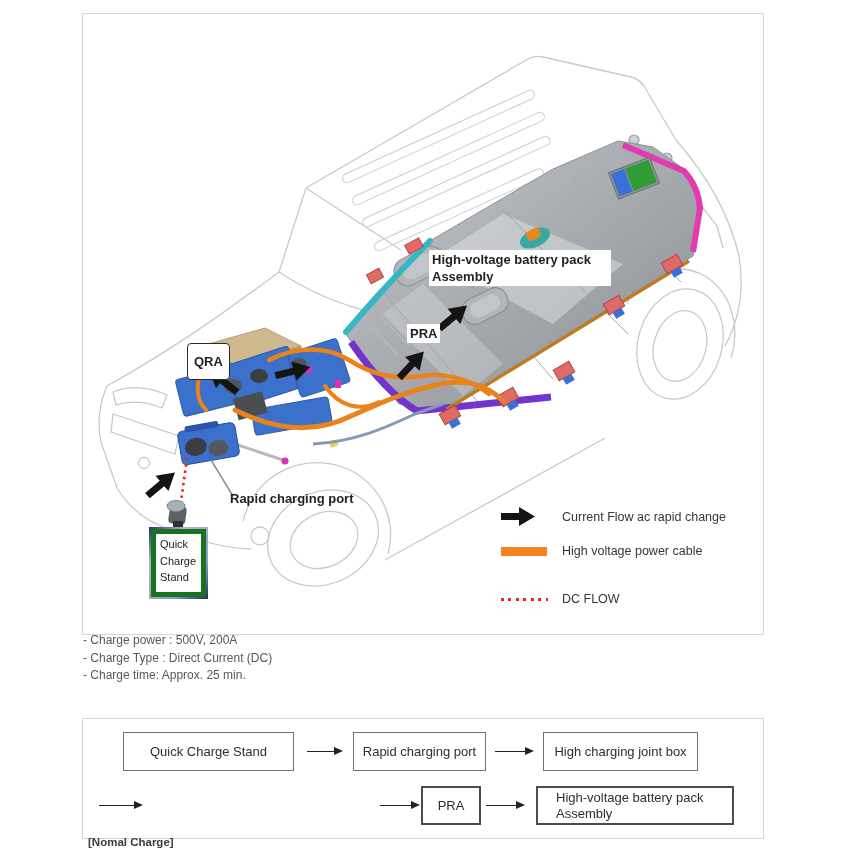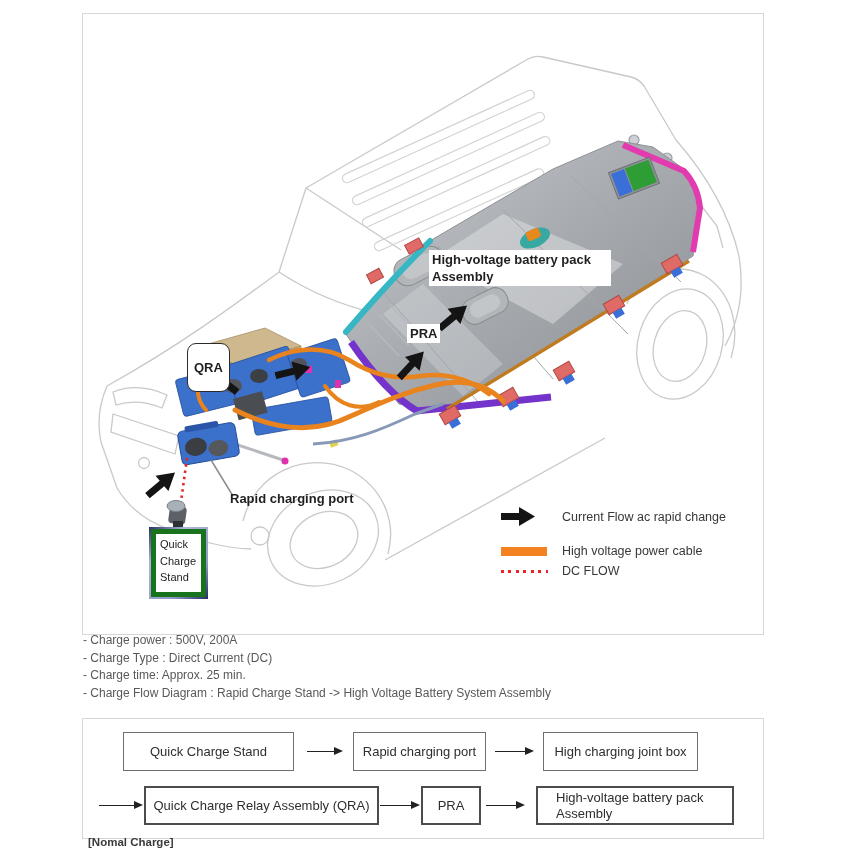--- a/index.html
+++ b/index.html
@@ -12,21 +12,21 @@
     position:absolute;left:82px;top:13px;width:680px;height:620px;
     border:1px solid #d6d6d6;background:#fff;
   }
   #car-svg{position:absolute;left:0;top:0;}
   .art-label{
     position:absolute;font-size:13px;font-weight:bold;color:#1f1f21;
     background:#ffffff;line-height:17px;padding:1px 3px;white-space:normal;
   }
   #battery-label{left:346px;top:236px;width:176px;}
   #pra-label{left:324px;top:310px;}
-  #qra-label{left:104px;top:329px;border:1.5px solid #2b2b2b;border-radius:9px;padding:15px 6px;}
+  #qra-label{left:104px;top:329px;border:1.5px solid #2b2b2b;border-radius:4px;padding:9px 6px;}
   #rapid-port-label{left:144px;top:475px;background:transparent;}
   
   #stand-box{
     position:absolute;left:66px;top:513px;width:59px;height:72px;
     background:linear-gradient(135deg,#2a2f6e,#aeb6d8 28%,#9099c6 72%,#262b66);
     padding:2px;box-sizing:border-box;
   }
   #stand-inner{
     width:100%;height:100%;background:#fff;border:5px solid #17741c;
     box-sizing:border-box;
@@ -34,21 +34,21 @@
   #stand-text{
     font-size:11px;line-height:1.5;color:#1c1c1e;padding:2px 0 0 4px;
     width:40px;
   }
   
   .legend-row{position:absolute;left:418px;display:flex;align-items:center;gap:13px;}
   .legend-sym{width:48px;display:flex;align-items:center;}
   .legend-text{font-size:12.5px;color:#37373a;white-space:nowrap;}
   #legend-row-1{top:492px;justify-content:flex-end;}
   #legend-row-2{top:530px;align-items:center;}
-  #legend-row-3{top:550px;}
+  #legend-row-3{top:578px;}
   .orange-bar{width:46px;height:9px;background:#f58220;}
   .red-dotted{width:47px;height:3px;
     background:repeating-linear-gradient(90deg,#e8232a 0 3px,transparent 3px 7.5px);}
   
   #specs{position:absolute;left:83px;top:632px;font-size:12px;color:#57585a;}
   .spec-line{height:17.6px;line-height:17.6px;white-space:nowrap;}
   
   #flow-box{
     position:absolute;left:82px;top:718px;width:680px;height:119px;
     border:1px solid #d6d6d6;background:#fff;
@@ -284,31 +284,29 @@
         <span class="red-dotted"></span>
       </span>
     <span class="legend-text">DC FLOW</span>
   </div>
 </div>
 
 <div id="specs">
   <div class="spec-line">- Charge power : 500V, 200A</div>
   <div class="spec-line">- Charge Type : Direct Current (DC)</div>
   <div class="spec-line">- Charge time: Approx. 25 min.</div>
-  <div class="spec-line">- Charge Flow Diagram : Rapid Charge Stand -&gt; High Voltage Battery System Assembly</div>
 </div>
 
 <div id="flow-box">
   <div class="fbox" id="fb-qcs">Quick Charge Stand</div>
   <div class="flow-arrow" id="fa-1"></div>
   <div class="fbox" id="fb-rcp">Rapid charging port</div>
   <div class="flow-arrow" id="fa-2"></div>
   <div class="fbox" id="fb-hvjb">High charging joint box</div>
 
   <div class="flow-arrow" id="fa-enter"></div>
-  <div class="fbox heavy" id="fb-qra">Quick Charge Relay Assembly (QRA)</div>
   <div class="flow-arrow" id="fa-3"></div>
   <div class="fbox heavy" id="fb-pra">PRA</div>
   <div class="flow-arrow" id="fa-4"></div>
   <div class="fbox heavy" id="fb-hvbp">High-voltage battery pack Assembly</div>
 </div>
 
 <div id="caption">[Nomal Charge]</div>
 
 </body></html>

